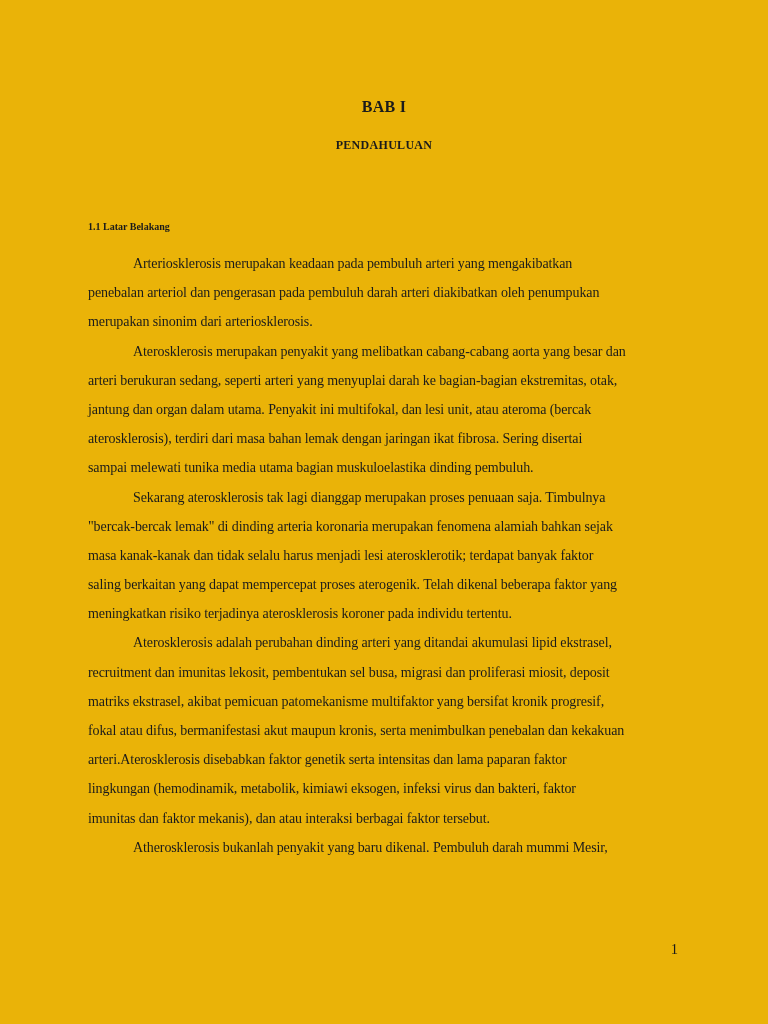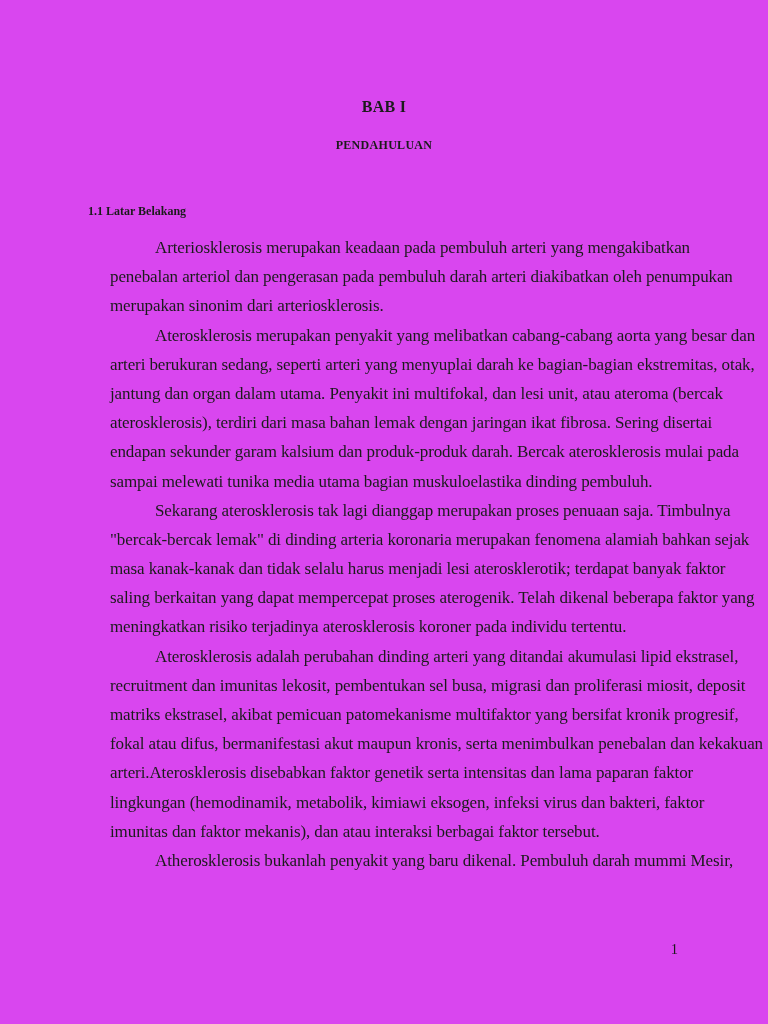--- a/index.html
+++ b/index.html
@@ -4,21 +4,21 @@
 <style>
   html, body {
     margin: 0;
     padding: 0;
     background: #ffffff;
   }
   .page {
     position: relative;
     width: 768px;
     height: 1024px;
-    background: #d946ef;
+    background: #eab308;
     font-family: "Liberation Serif", "DejaVu Serif", serif;
     color: #1b1b1b;
     overflow: hidden;
     box-sizing: border-box;
   }
   .heading-block {
     padding-top: 99px;
     text-align: center;
   }
   .chapter-title {
@@ -28,28 +28,28 @@
     letter-spacing: 0.3px;
   }
   .chapter-subtitle {
     font-size: 12px;
     font-weight: bold;
     line-height: 16px;
     letter-spacing: 0.3px;
     margin-top: 22px;
   }
   .section-heading {
-    margin: 50px 0 0 88px;
-    font-size: 12px;
+    margin: 66px 0 0 88px;
+    font-size: 10px;
     font-weight: bold;
     line-height: 16px;
   }
   .body-text {
-    margin: 14px 76px 0 110px;
-    font-size: 17px;
+    margin: 14px 76px 0 88px;
+    font-size: 14px;
     line-height: 29.2px;
     letter-spacing: -0.1px;
   }
   .body-text .line {
     white-space: nowrap;
     height: 29.2px;
   }
   .body-text .line.indent {
     padding-left: 45px;
   }
@@ -76,21 +76,20 @@
       <div>
         <div class="line indent">Arteriosklerosis merupakan keadaan pada pembuluh arteri yang mengakibatkan</div>
         <div class="line">penebalan arteriol dan pengerasan pada pembuluh darah arteri diakibatkan oleh penumpukan</div>
         <div class="line">merupakan sinonim dari arteriosklerosis.</div>
       </div>
       <div>
         <div class="line indent">Aterosklerosis merupakan penyakit yang melibatkan cabang-cabang aorta yang besar dan</div>
         <div class="line">arteri berukuran sedang, seperti arteri yang menyuplai darah ke bagian-bagian ekstremitas, otak,</div>
         <div class="line">jantung dan organ dalam utama. Penyakit ini multifokal, dan lesi unit, atau ateroma (bercak</div>
         <div class="line">aterosklerosis), terdiri dari masa bahan lemak dengan jaringan ikat fibrosa. Sering disertai</div>
-        <div class="line">endapan sekunder garam kalsium dan produk-produk darah. Bercak aterosklerosis mulai pada</div>
         <div class="line">sampai melewati tunika media utama bagian muskuloelastika dinding pembuluh.</div>
       </div>
       <div>
         <div class="line indent">Sekarang aterosklerosis tak lagi dianggap merupakan proses penuaan saja. Timbulnya</div>
         <div class="line">"bercak-bercak lemak" di dinding arteria koronaria merupakan fenomena alamiah bahkan sejak</div>
         <div class="line">masa kanak-kanak dan tidak selalu harus menjadi lesi aterosklerotik; terdapat banyak faktor</div>
         <div class="line">saling berkaitan yang dapat mempercepat proses aterogenik. Telah dikenal beberapa faktor yang</div>
         <div class="line">meningkatkan risiko terjadinya aterosklerosis koroner pada individu tertentu.</div>
       </div>
       <div>

